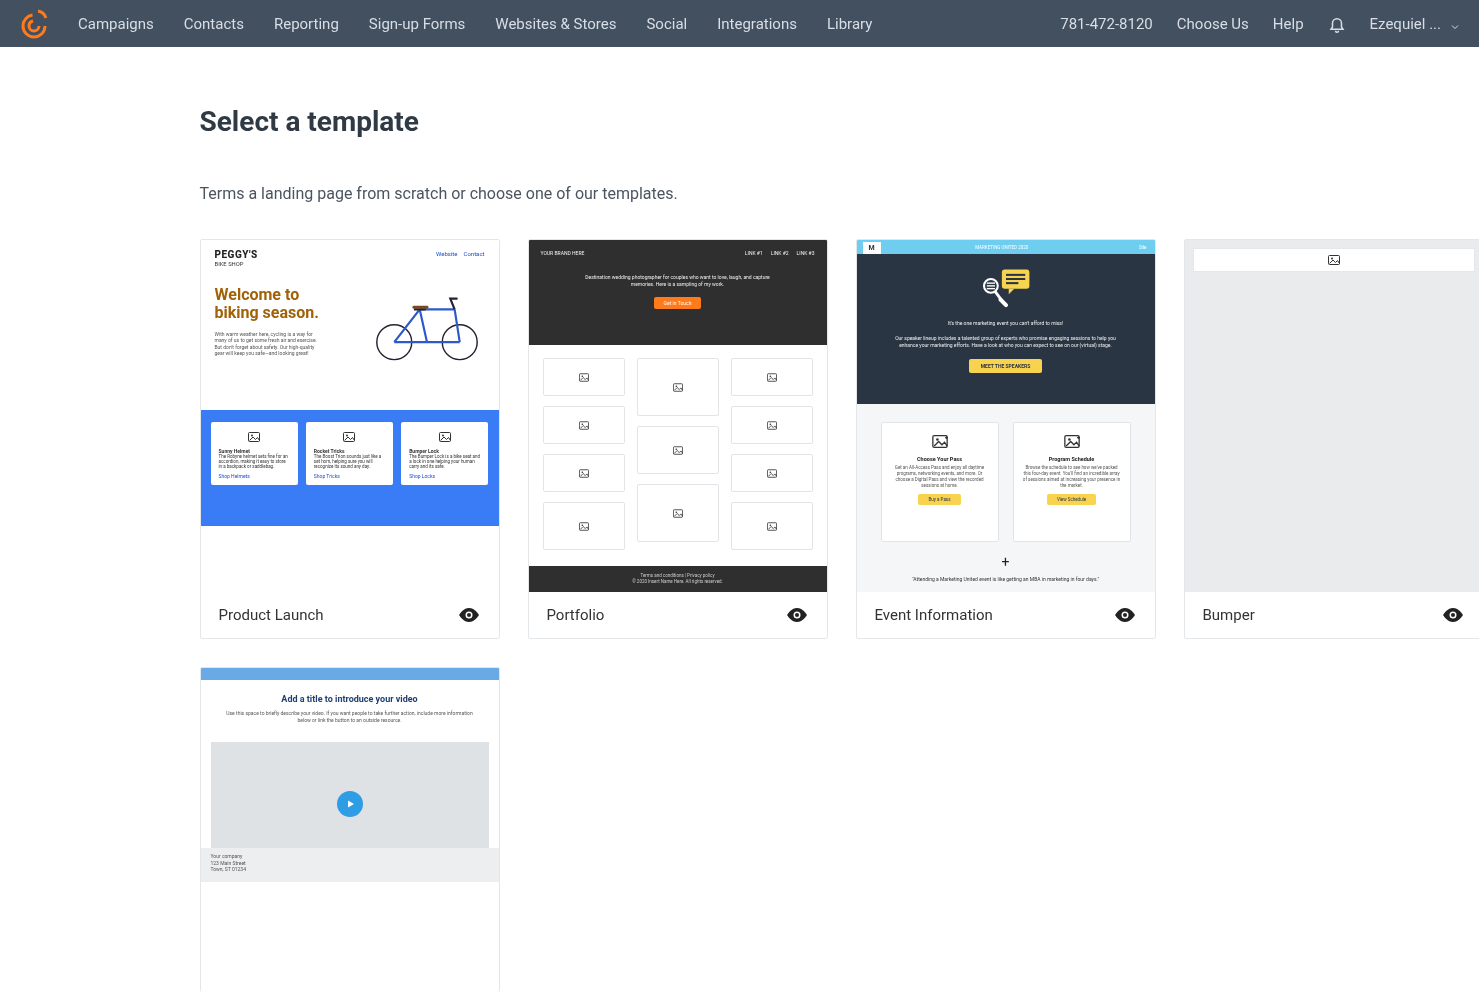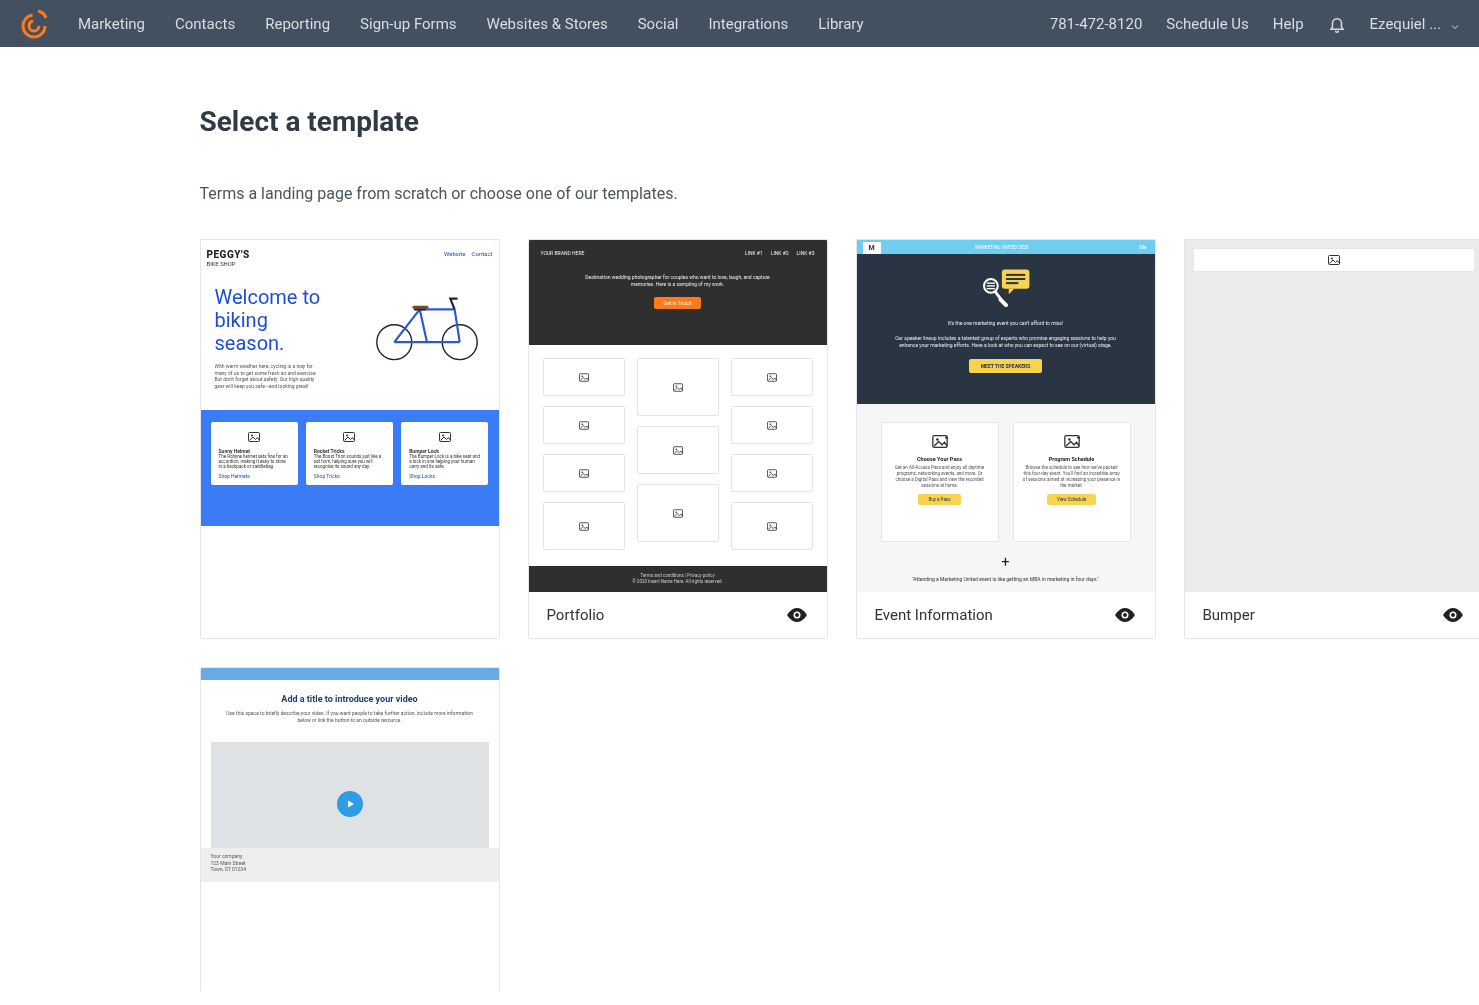--- a/index.html
+++ b/index.html
@@ -79,27 +79,27 @@
     justify-content: space-between;
     padding: 14px 18px;
   }
   .card-footer .name { font-size: 15px; color: #333; }
   .eye-btn { cursor: pointer; display:flex; align-items:center; justify-content:center; }
 
   
   .t1 { background: #fff; }
   .t1-top {
     position:absolute; left:0; right:0; top:0; height:170px;
-    padding: 10px 6px;
+    padding: 10px 14px;
   }
   .t1-top .brandrow { display:flex; justify-content:space-between; align-items:flex-start; font-size:7px; }
   .t1-brand { font-weight:800; font-size:10px; color:#222; letter-spacing:0.5px; line-height:1; }
   .t1-links { display:flex; gap:6px; font-size:6px; color:#1f4ecf; }
   .t1-left { position:absolute; left:14px; top:46px; width:110px; }
-  .t1-left h3 { font-size:20px; font-weight:400; color:#1d4ed8; line-height:1.15; }
+  .t1-left h3 { font-size:16px; font-weight:700; color:#a16207; line-height:1.15; }
   .t1-left p { font-size:5px; color:#555; margin-top:8px; line-height:1.3; }
   .t1-bike { position:absolute; right:12px; top:44px; }
   .t1-blue {
     position:absolute; left:0; right:0; top:170px; height:116px;
     background:#3a7cf6; display:flex; gap:8px; justify-content:center; align-items:flex-start;
     padding:12px 10px;
   }
   .t1-tile{
     flex:1; background:#fff; border-radius:2px; padding:6px 8px; font-size:4.5px; color:#333;
     display:flex; flex-direction:column; align-items:flex-start;
@@ -221,33 +221,33 @@
 
 <div class="topnav">
   <div class="logo">
     <svg width="32" height="32" viewBox="0 0 32 32">
       <circle cx="16" cy="18" r="11" fill="none" stroke="#ff7a1a" stroke-width="3" stroke-dasharray="50 20"></circle>
       <circle cx="16" cy="18" r="5" fill="none" stroke="#ff7a1a" stroke-width="3" stroke-dasharray="22 14"></circle>
       <path d="M20 3 Q26 4 28 10" fill="none" stroke="#ff7a1a" stroke-width="3"></path>
     </svg>
   </div>
   <div class="nav-left">
-    <a>Marketing</a>
+    <a>Campaigns</a>
     <a>Contacts</a>
     <a>Reporting</a>
     <a>Sign-up Forms</a>
     <a>Websites &amp; Stores</a>
     <a>Social</a>
     <a>Integrations</a>
     <a>Library</a>
   </div>
   <div class="spacer"></div>
   <div class="nav-right">
     <a>781-472-8120</a>
-    <a>Schedule Us</a>
+    <a>Choose Us</a>
     <a>Help</a>
     <span class="bell-btn">
       <svg width="18" height="18" viewBox="0 0 24 24" fill="none" stroke="#d8dee5" stroke-width="2">
         <path d="M18 16v-5a6 6 0 10-12 0v5l-2 3h16l-2-3z"></path>
         <path d="M10 21a2 2 0 004 0"></path>
       </svg>
     </span>
     <div class="user">
       <span>Ezequiel ...</span>
       <svg width="12" height="12" viewBox="0 0 24 24" fill="none" stroke="#d8dee5" stroke-width="2">
@@ -322,20 +322,30 @@
                   <rect x="1" y="1" width="22" height="18" rx="2" fill="none" stroke="#333" stroke-width="2"></rect>
                   <circle cx="8" cy="7" r="2" fill="#333"></circle>
                   <path d="M3 17 L10 10 L15 15 L19 11 L23 17" fill="none" stroke="#333" stroke-width="2"></path>
                 </svg>
             </span>
             <b>Bumper Lock</b>
             <span>The Bumper Lock is a bike seat and a lock in one helping your human carry and its safe.</span>
             <a>Shop Locks</a>
           </div>
         </div>
+      </div>
+      <div class="card-footer">
+        <span class="name">Product Launch</span>
+        <span class="eye-btn">
+          <svg width="24" height="16" viewBox="0 0 24 16">
+            <path d="M12 1C6 1 2 8 2 8s4 7 10 7 10-7 10-7S18 1 12 1z" fill="#222"></path>
+            <circle cx="12" cy="8" r="3.5" fill="#fff"></circle>
+            <circle cx="12" cy="8" r="2" fill="#222"></circle>
+          </svg>
+        </span>
       </div>
     </div>
 
     <div class="card">
       <div class="thumb t2">
         <div class="t2-hero">
           <div class="row">
             <span>YOUR BRAND HERE</span>
             <div class="links">
               <span>LINK #1</span>

